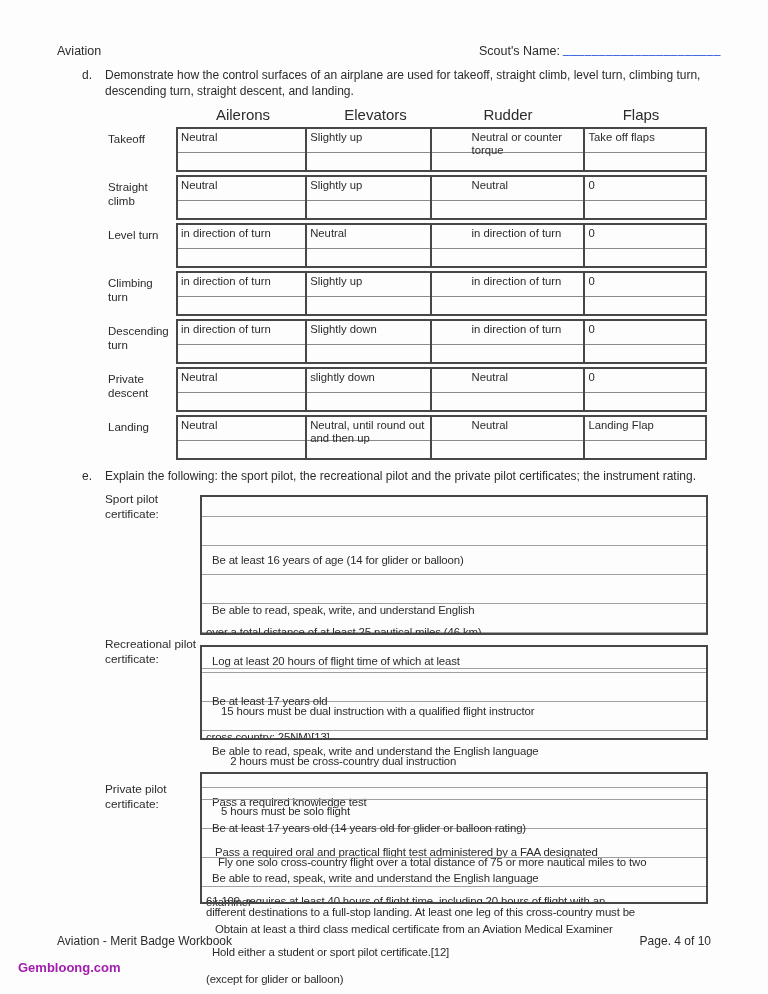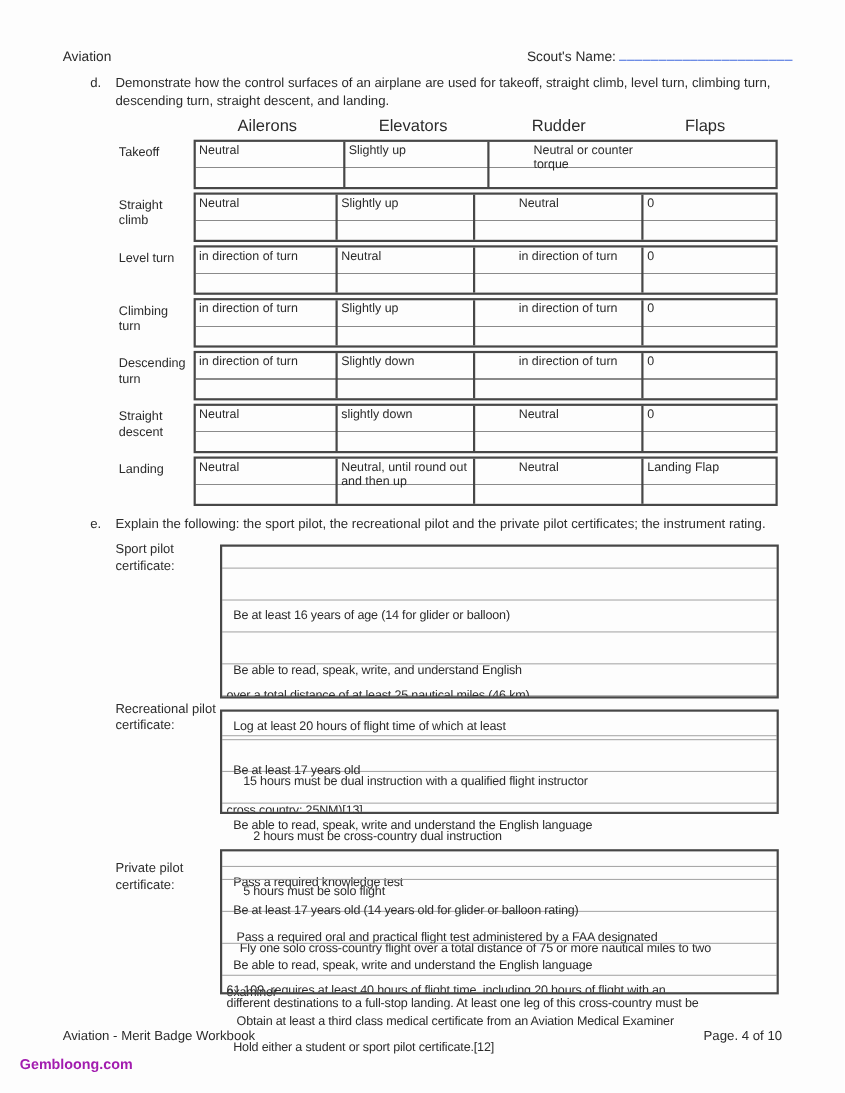--- a/index.html
+++ b/index.html
@@ -74,29 +74,30 @@
     <div class="col-h w2">Rudder</div>
     <div class="col-h w3">Flaps</div>
   </div>
 
   <div class="abs row-labels">
     <div class="row-label">Takeoff</div>
     <div class="row-label">Straight climb</div>
     <div class="row-label">Level turn</div>
     <div class="row-label">Climbing turn</div>
     <div class="row-label">Descending turn</div>
-    <div class="row-label">Straight descent</div>
+    <div class="row-label">Private descent</div>
     <div class="row-label">Landing</div>
   </div>
 
   <div class="abs ctl-table">
     <div class="ctl-row">
       <div class="ctl-cell first cw0">Neutral</div>
       <div class="ctl-cell cw1">Slightly up</div>
       <div class="ctl-cell cw2">Neutral or counter torque</div>
+      <div class="ctl-cell cw3">Take off flaps</div>
     </div>
     <div class="ctl-row">
       <div class="ctl-cell first cw0">Neutral</div>
       <div class="ctl-cell cw1">Slightly up</div>
       <div class="ctl-cell cw2">Neutral</div>
       <div class="ctl-cell cw3">0</div>
     </div>
     <div class="ctl-row">
       <div class="ctl-cell first cw0">in direction of turn</div>
       <div class="ctl-cell cw1">Neutral</div>
@@ -162,20 +163,21 @@
       
     </div>
     <div class="cert-line clipped">cross country; 25NM)[13]</div>
   </div>
 
   <div class="abs cert-box box-priv">
     <div class="cert-lines pad-priv">
       <div class="cert-line">  Be at least 17 years old (14 years old for glider or balloon rating)</div>
       <div class="cert-line">  Be able to read, speak, write and understand the English language</div>
       <div class="cert-line">   Obtain at least a third class medical certificate from an Aviation Medical Examiner</div>
+      <div class="cert-line">(except for glider or balloon)</div>
       
       
       
       
     </div>
     <div class="cert-line clipped">61.109, requires at least 40 hours of flight time, including 20 hours of flight with an</div>
   </div>
 
   <div class="abs footer-left">Aviation - Merit Badge Workbook</div>
   <div class="abs footer-right">Page. 4 of 10</div>

